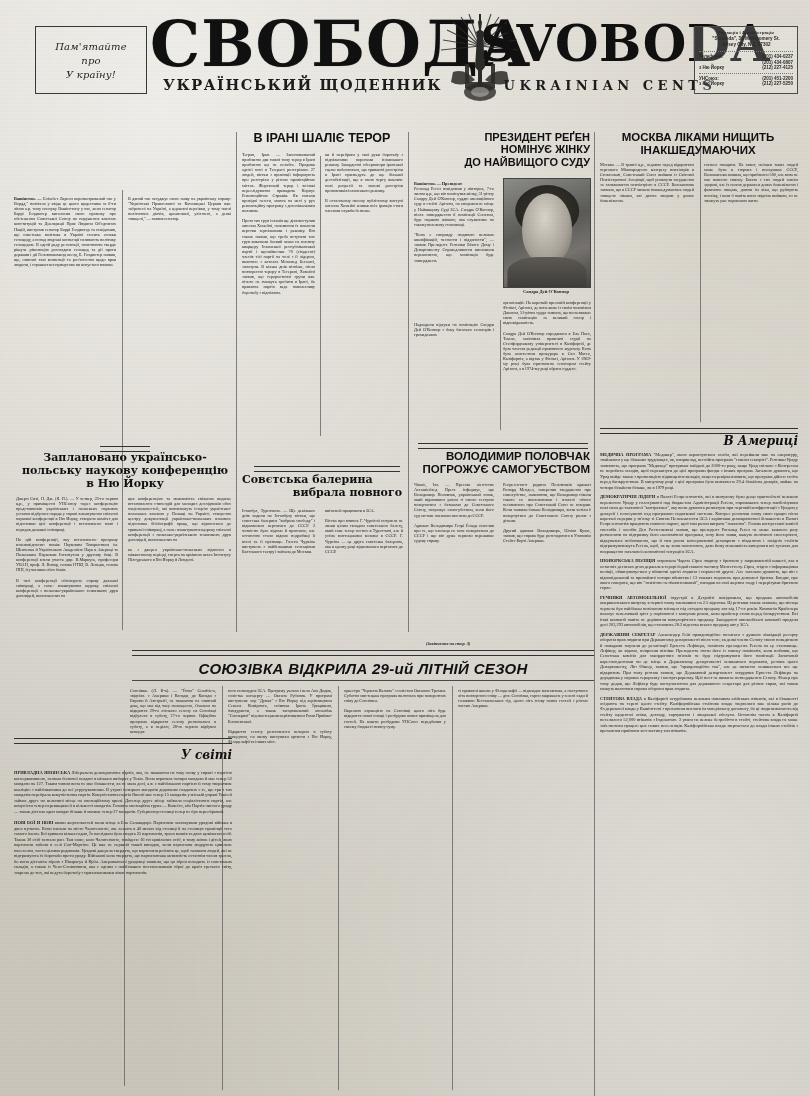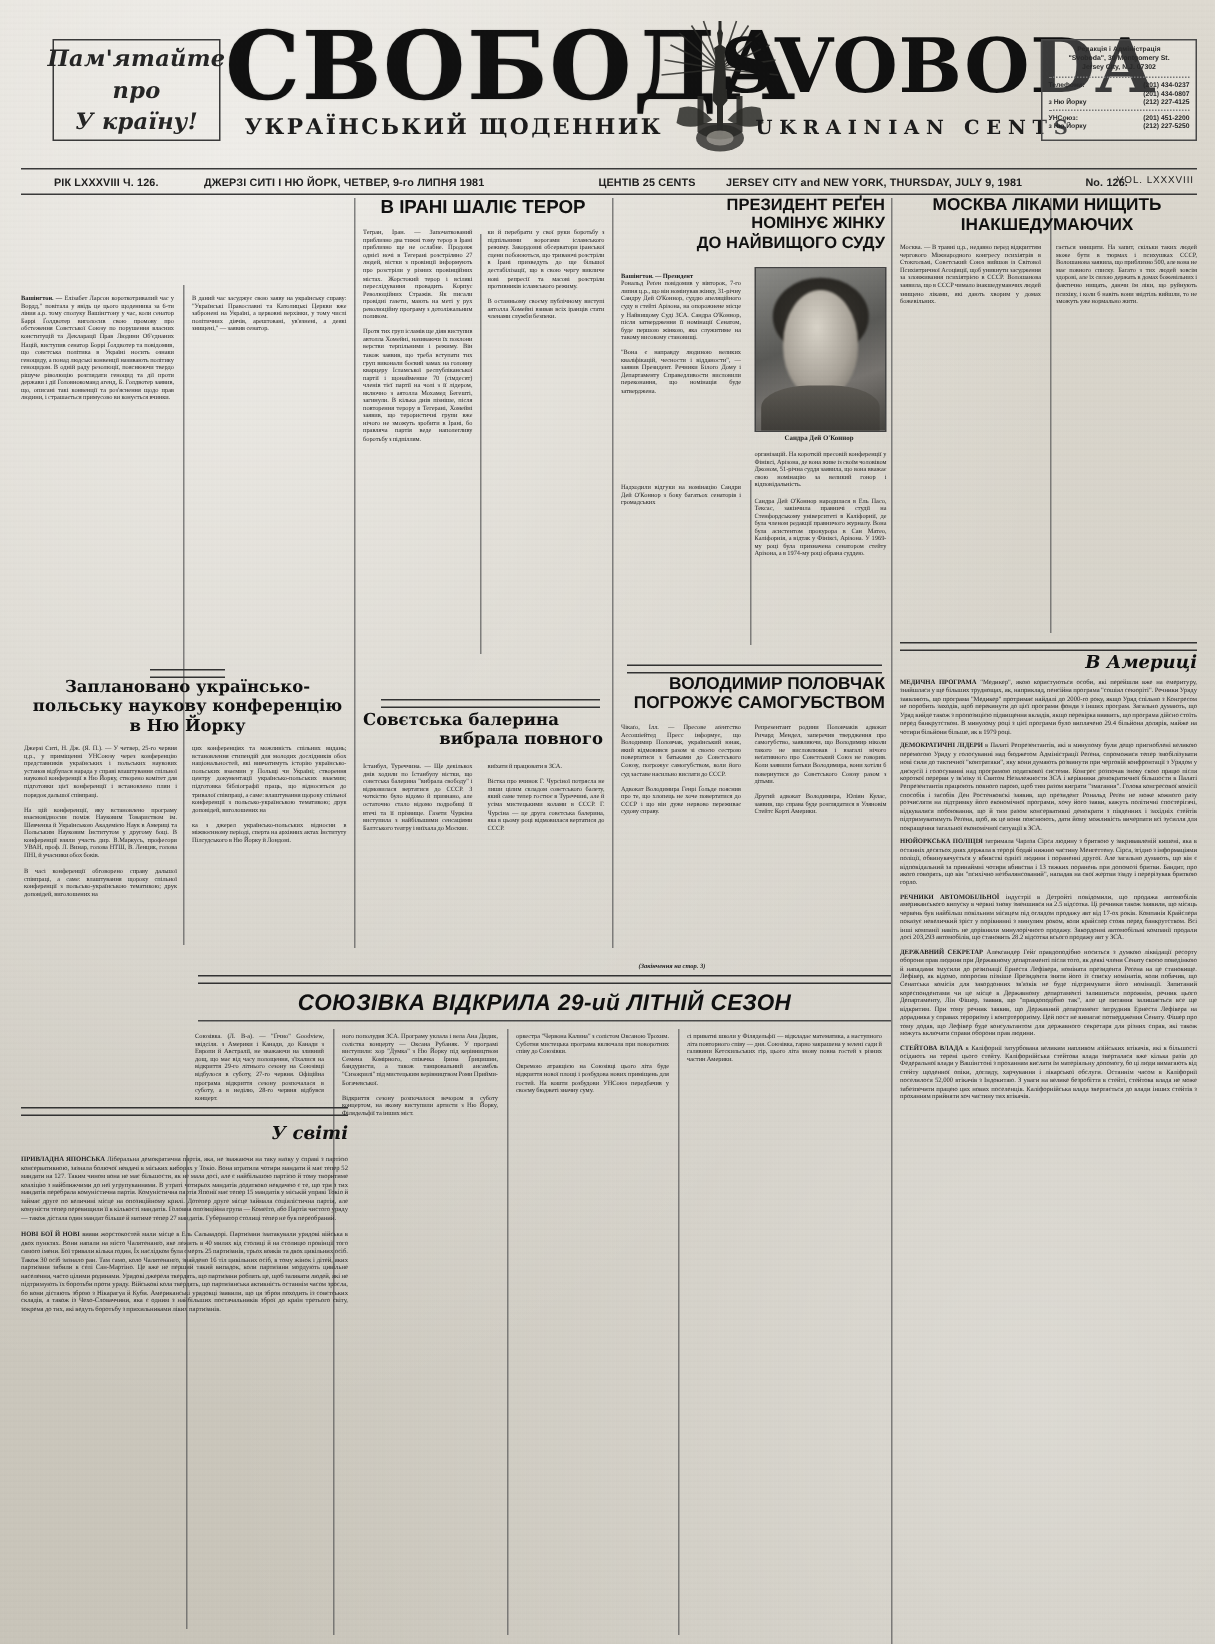--- a/index.html
+++ b/index.html
@@ -29,21 +29,21 @@
 
   
   .masthead{position:absolute;left:10px;top:24px;width:792px;height:86px;}
   .remember-box{
     position:absolute;left:25px;top:2px;width:110px;height:66px;
     border:1.5px solid #3a3a3a;display:flex;flex-direction:column;
     align-items:center;justify-content:center;gap:3px;
     font-family:"DejaVu Serif", serif;
   }
   .remember-box span{
-    font-weight:bold;font-style:italic;font-size:15px;letter-spacing:.2px;color:#262626;
+    font-weight:normal;font-style:italic;font-size:10px;letter-spacing:.2px;color:#262626;
   }
   .title-uk{
     position:absolute;left:140px;top:-6px;width:305px;
     text-align:center;
     font-family:"DejaVu Serif", serif;
     font-weight:bold;font-size:63px;line-height:52px;letter-spacing:1px;
     color:#111;
     text-shadow:0 0 1px rgba(0,0,0,.35);
   }
   .subtitle-uk{
@@ -224,28 +224,20 @@
             <span class="num">(201) 451-2200</span>
           </div>
           <div class="crow">
             <span class="lbl">з Ню Йорку</span>
             <span class="num">(212) 227-5250</span>
           </div>
         </div>
       </div>
     </div>
 
-    <div class="folio">
-      <div class="f-left">РІК LXXXVIII  Ч. 126.</div>
-      <div class="f-date">ДЖЕРЗІ СИТІ І НЮ ЙОРК, ЧЕТВЕР, 9-го ЛИПНЯ 1981</div>
-      <div class="f-cents">ЦЕНТІВ 25 CENTS</div>
-      <div class="f-en">JERSEY CITY and NEW YORK, THURSDAY, JULY 9, 1981</div>
-      <div class="f-no">No. 126.</div>
-      <div class="f-vol">VOL. LXXXVIII</div>
-    </div>
 
     <div class="vline" style="left:236px;top:132px;height:500px;"></div>
     <div class="vline" style="left:408px;top:132px;height:500px;"></div>
     <div class="vline" style="left:594px;top:132px;height:1060px;"></div>
     <div class="vline" style="left:122px;top:190px;height:440px;"></div>
     <div class="vline" style="left:320px;top:156px;height:280px;"></div>
     <div class="vline" style="left:500px;top:320px;height:110px;"></div>
     <div class="vline" style="left:700px;top:132px;height:290px;"></div>
 
     <div class="col body-txt" style="left:14px;top:196px;width:102px;height:250px;overflow:hidden;">

